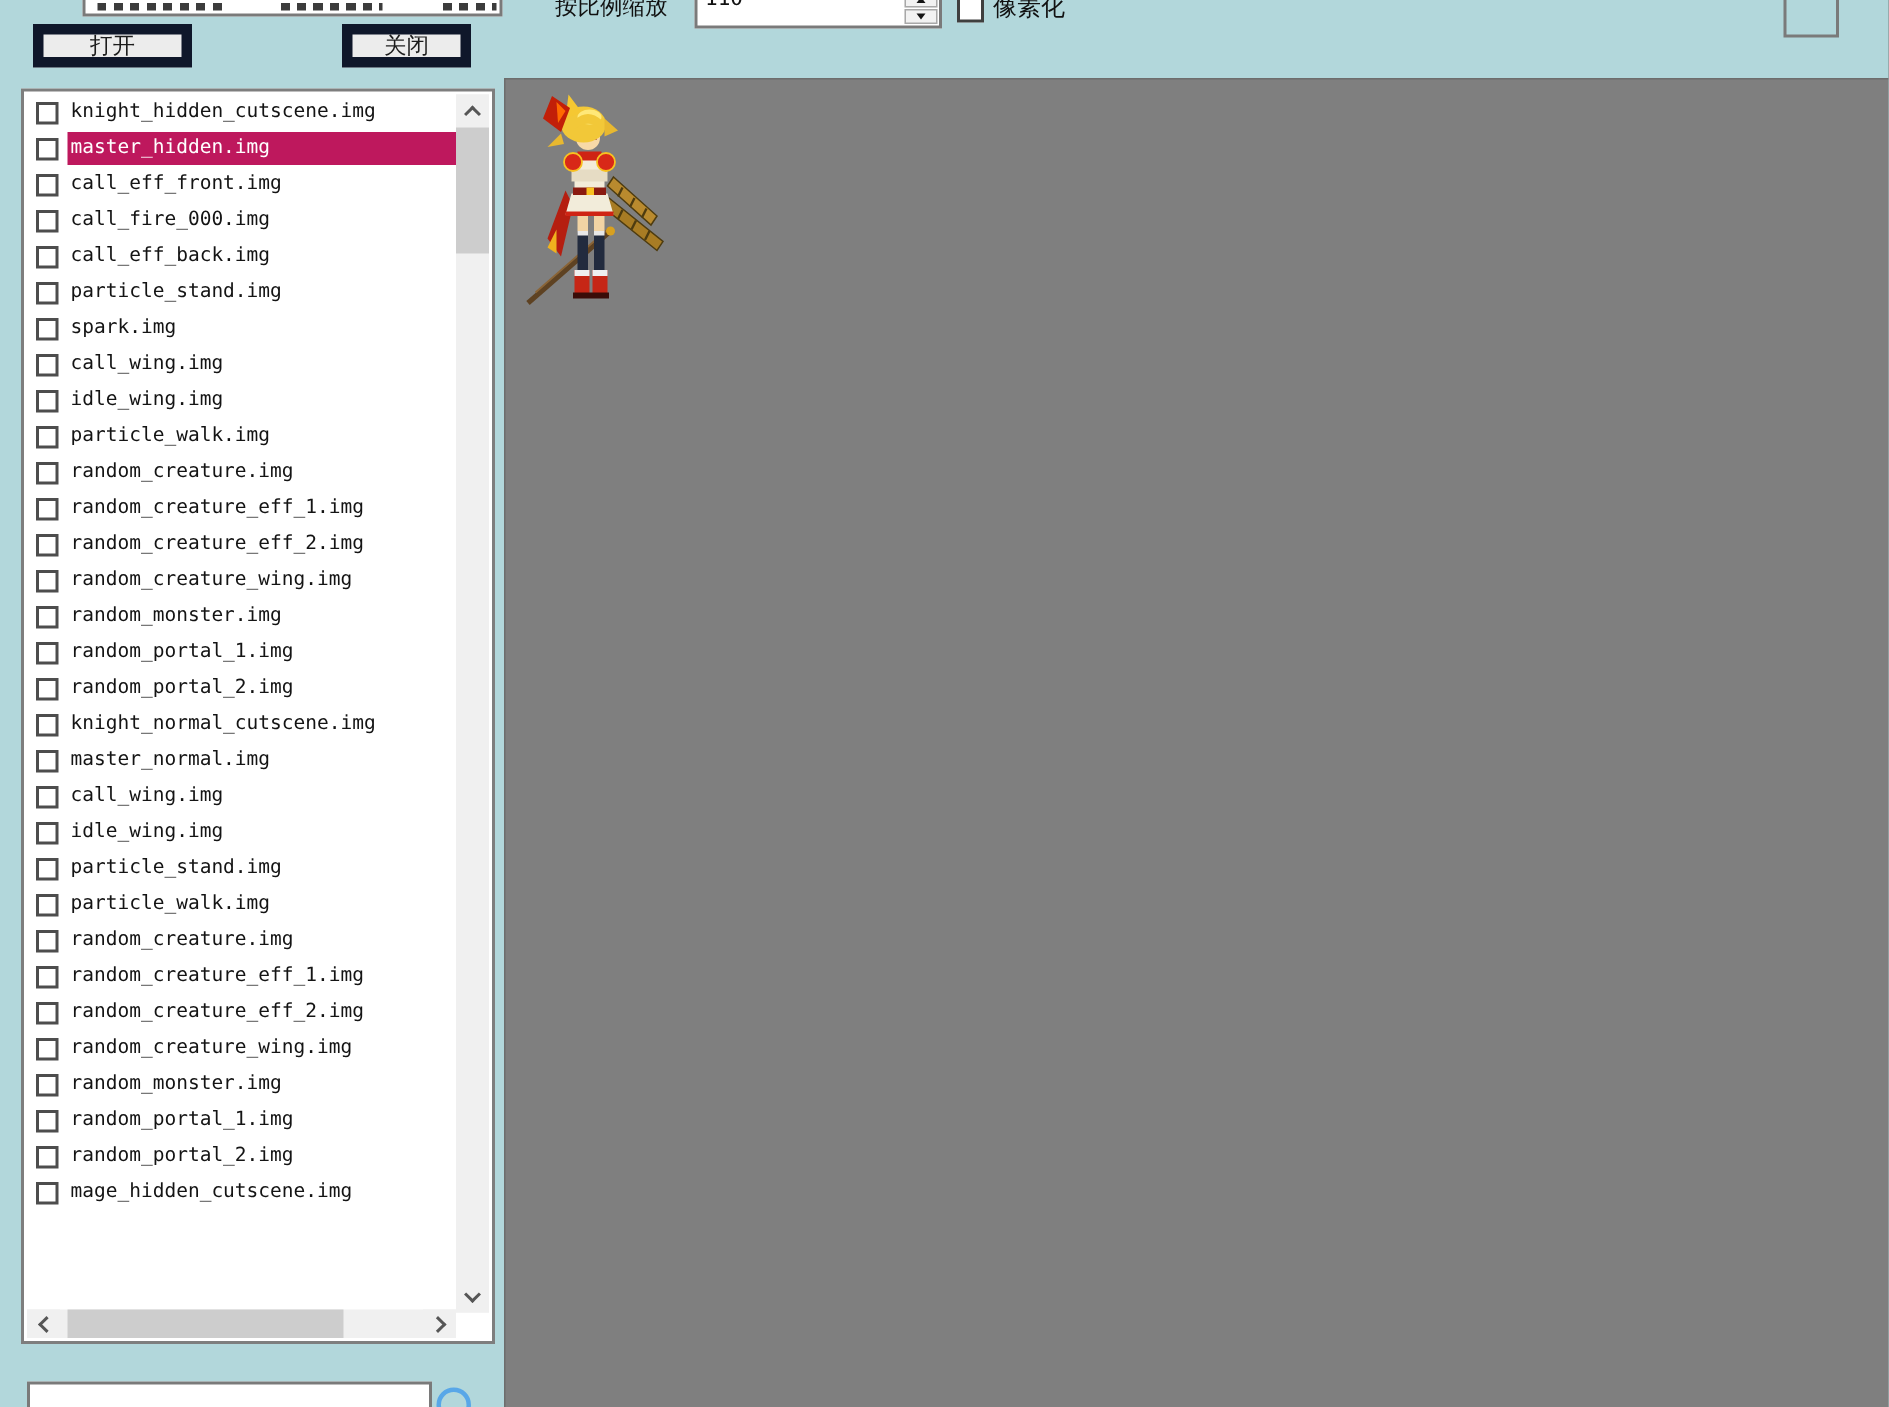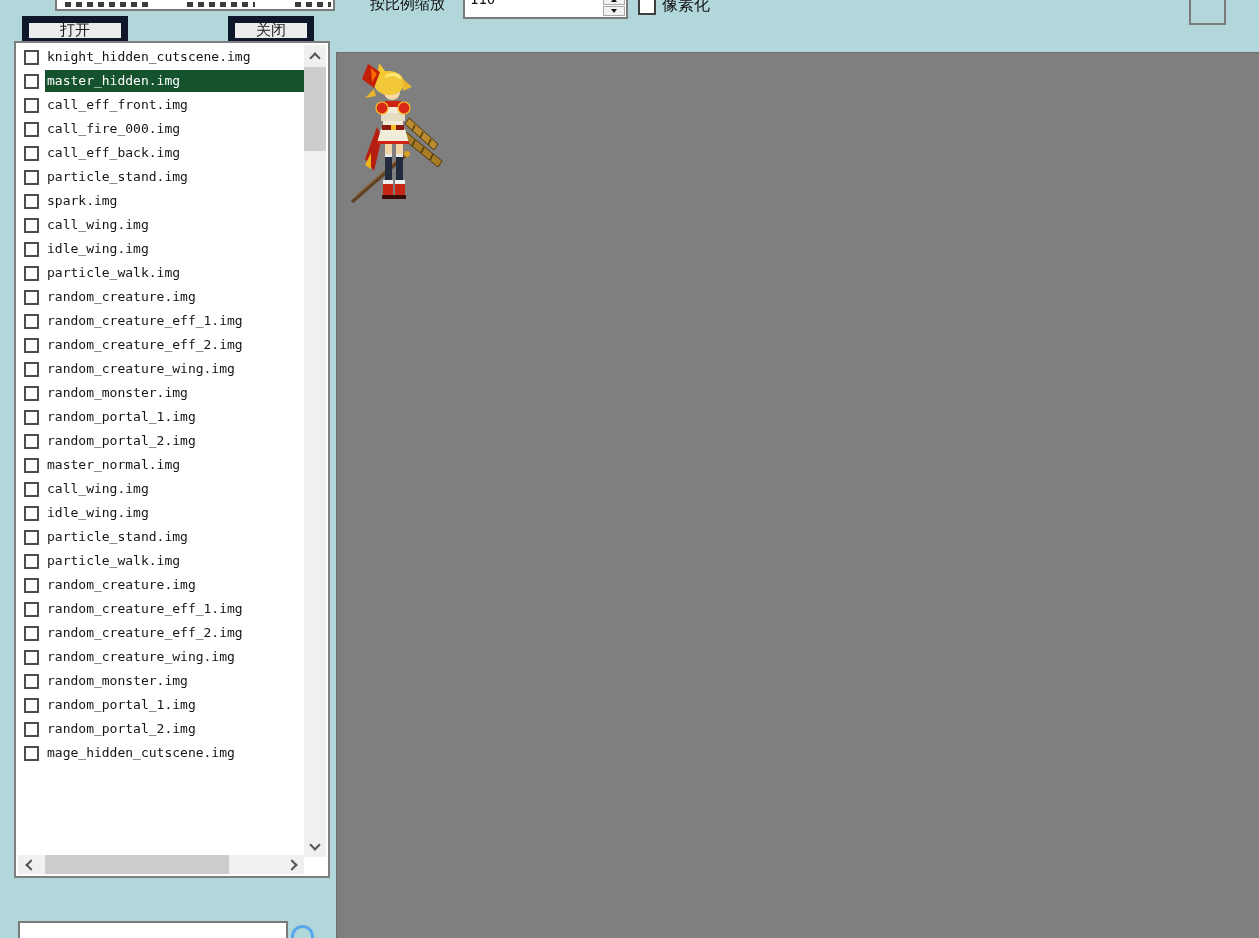--- a/index.html
+++ b/index.html
@@ -58,30 +58,30 @@
     border:2px solid #3f3f3f;box-sizing:border-box;
   }
   .pix-label{position:absolute;left:662px;top:-5px;font-size:16px;color:#111;white-space:nowrap;}
 
   
   .tr-square{position:absolute;left:1189px;top:-13px;width:37px;height:38px;
     border:2px solid #7a7a7a;box-sizing:border-box;background:transparent;}
 
   
   .listbox{
-    position:absolute;left:14px;top:41px;width:316px;height:837px;
+    position:absolute;left:14px;top:59px;width:316px;height:837px;
     background:#fff;border:2px solid #7e7e7e;box-sizing:border-box;
   }
   .list-items{position:absolute;left:0;top:2px;width:288px;height:812px;overflow:hidden;}
   .row{height:24px;display:flex;align-items:center;padding-left:8px;}
   .cb{width:15px;height:15px;border:2px solid #4d4d4d;background:#fff;
     box-sizing:border-box;margin-right:8px;flex-shrink:0;}
   .lbl{font-family:"DejaVu Sans Mono",monospace;font-size:13px;color:#141414;
     white-space:nowrap;line-height:20px;}
-  .row.selected .lbl{background:#14532d;color:#fff;flex:1;padding:1px 0 1px 2px;margin-left:-2px;}
+  .row.selected .lbl{background:#be185d;color:#fff;flex:1;padding:1px 0 1px 2px;margin-left:-2px;}
 
   
   .vscroll{position:absolute;right:2px;top:2px;width:22px;height:812px;background:#f0f0f0;}
   .vscroll .sbtn{position:absolute;left:0;width:22px;height:22px;background:#f0f0f0;
     display:flex;align-items:center;justify-content:center;}
   .vscroll .sbtn.top{top:0;}
   .vscroll .sbtn.bottom{bottom:0;}
   .vthumb{position:absolute;left:0;top:22px;width:22px;height:84px;background:#cdcdcd;}
 
   
@@ -200,20 +200,24 @@
         <span class="cb"></span>
         <span class="lbl">random_monster.img</span>
       </div>
       <div class="row">
         <span class="cb"></span>
         <span class="lbl">random_portal_1.img</span>
       </div>
       <div class="row">
         <span class="cb"></span>
         <span class="lbl">random_portal_2.img</span>
+      </div>
+      <div class="row">
+        <span class="cb"></span>
+        <span class="lbl">knight_normal_cutscene.img</span>
       </div>
       <div class="row">
         <span class="cb"></span>
         <span class="lbl">master_normal.img</span>
       </div>
       <div class="row">
         <span class="cb"></span>
         <span class="lbl">call_wing.img</span>
       </div>
       <div class="row">

